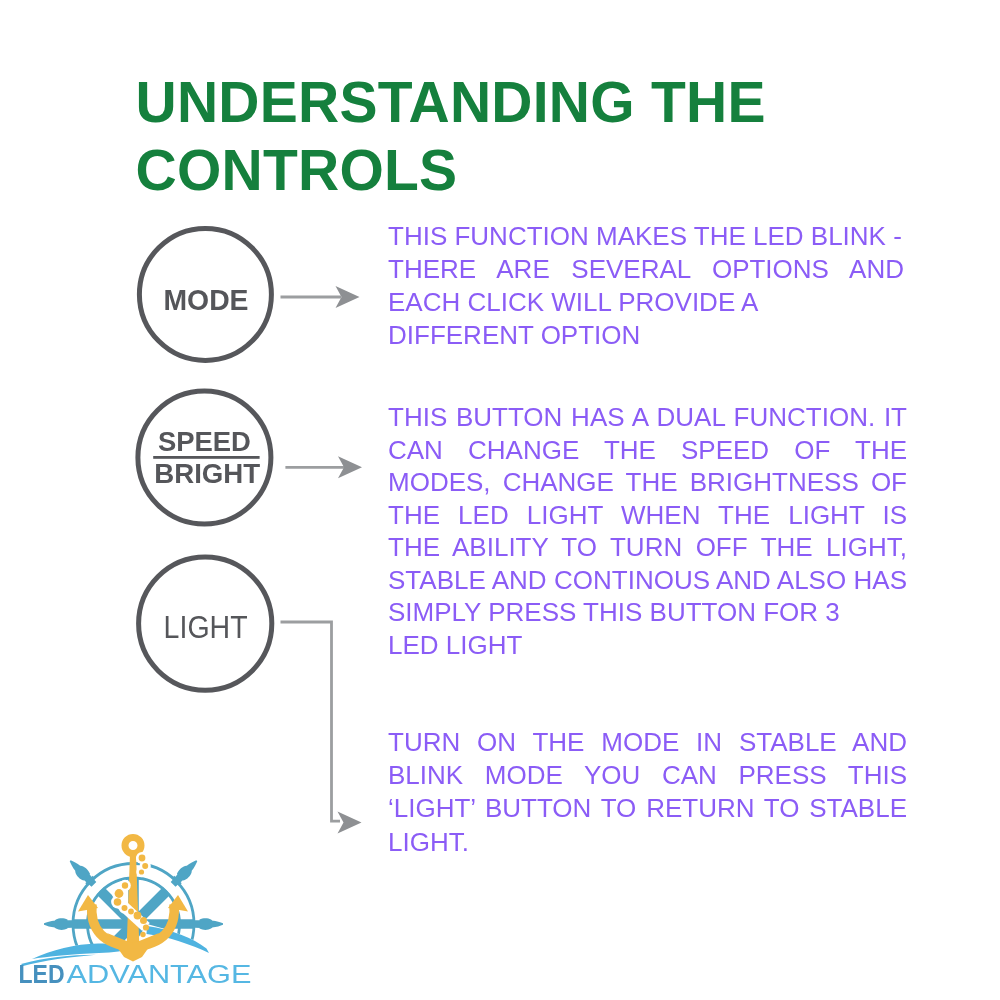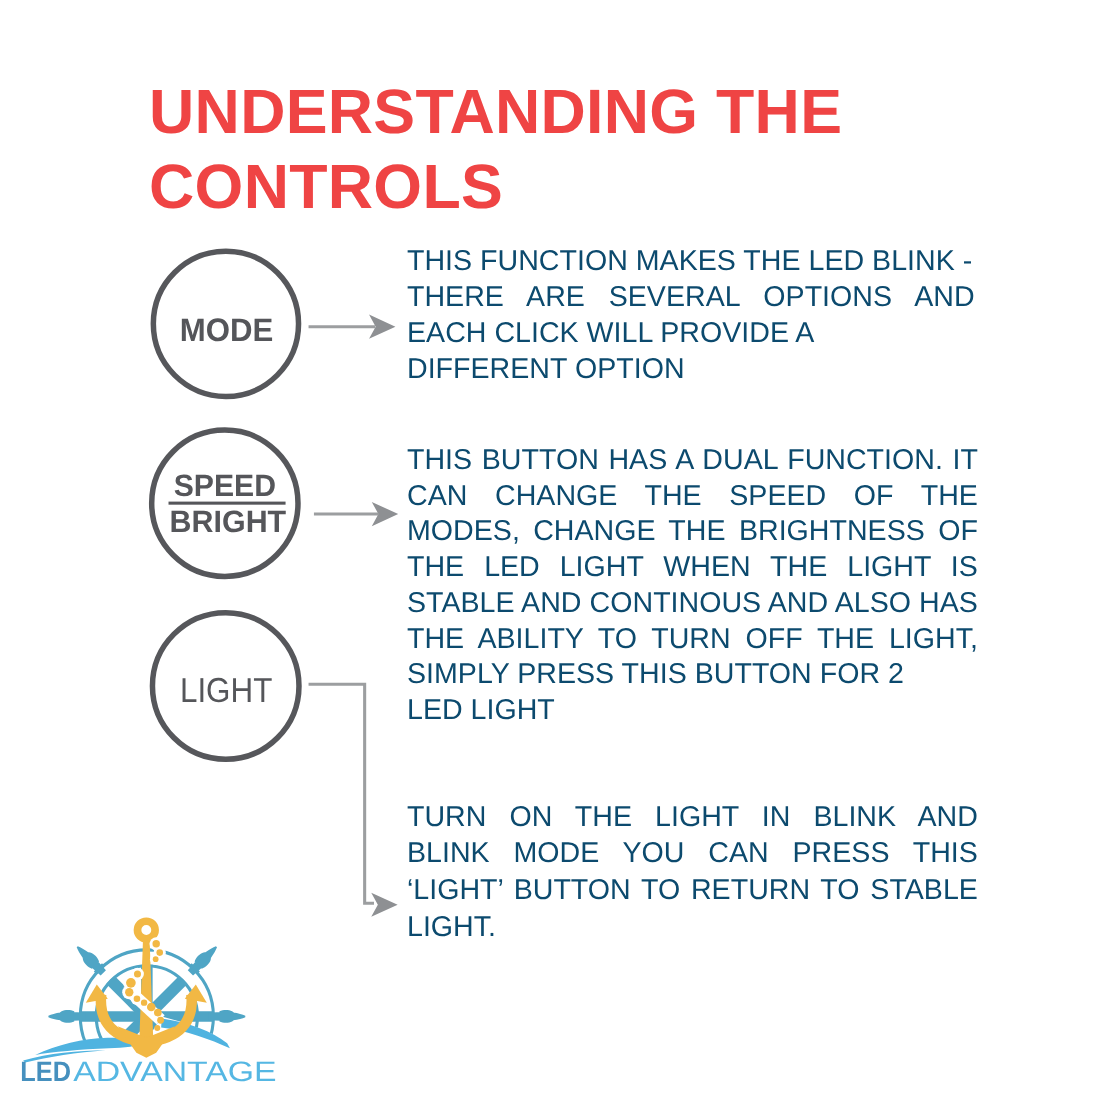--- a/index.html
+++ b/index.html
@@ -1,18 +1,18 @@
 <!DOCTYPE html>
 <html><head>
 <meta charset="utf-8">
 <style>
 html,body{margin:0;padding:0;width:1000px;height:1000px;background:#ffffff;overflow:hidden}
 body{font-family:"Liberation Sans",sans-serif;position:relative}
-#title{position:absolute;left:135.5px;top:67.8px;font-size:57px;font-weight:bold;color:#ef4444;line-height:68px;letter-spacing:0.25px;white-space:nowrap}
-.blk{position:absolute;left:370px;width:519px;color:#0c4a6e;font-size:26px}
+#title{position:absolute;left:135.5px;top:67.8px;font-size:57px;font-weight:bold;color:#15803d;line-height:68px;letter-spacing:0.25px;white-space:nowrap}
+.blk{position:absolute;left:388px;width:519px;color:#8b5cf6;font-size:26px}
 .blk div{white-space:nowrap}
 .blk div.j{white-space:normal;text-align:justify;text-align-last:justify}
 #b1{top:219.6px;width:516px}#b1 div{height:33px;line-height:33px}
 #b2{top:401.4px}#b2 div{height:32.5px;line-height:32.5px}
 #b3{top:726px}#b3 div{height:33.2px;line-height:33.2px}
 svg{position:absolute;left:0;top:0}
 </style>
 </head>
 <body>
 <div id="title">UNDERSTANDING THE<br>CONTROLS</div>
@@ -123,24 +123,24 @@
   <div class="j">THERE ARE SEVERAL OPTIONS AND</div>
   <div>EACH CLICK WILL PROVIDE A</div>
   <div>DIFFERENT OPTION</div>
 </div>
 
 <div class="blk" id="b2">
   <div class="j">THIS BUTTON HAS A DUAL FUNCTION. IT</div>
   <div class="j">CAN CHANGE THE SPEED OF THE</div>
   <div class="j">MODES, CHANGE THE BRIGHTNESS OF</div>
   <div class="j">THE LED LIGHT WHEN THE LIGHT IS</div>
+  <div class="j">THE ABILITY TO TURN OFF THE LIGHT,</div>
   <div class="j">STABLE AND CONTINOUS AND ALSO HAS</div>
-  <div class="j">THE ABILITY TO TURN OFF THE LIGHT,</div>
-  <div>SIMPLY PRESS THIS BUTTON FOR 2</div>
+  <div>SIMPLY PRESS THIS BUTTON FOR 3</div>
   <div>LED LIGHT</div>
 </div>
 
 <div class="blk" id="b3">
-  <div class="j">TURN ON THE LIGHT IN BLINK AND</div>
+  <div class="j">TURN ON THE MODE IN STABLE AND</div>
   <div class="j">BLINK MODE YOU CAN PRESS THIS</div>
   <div class="j">‘LIGHT’ BUTTON TO RETURN TO STABLE</div>
   <div>LIGHT.</div>
 </div>
 
 </body></html>

